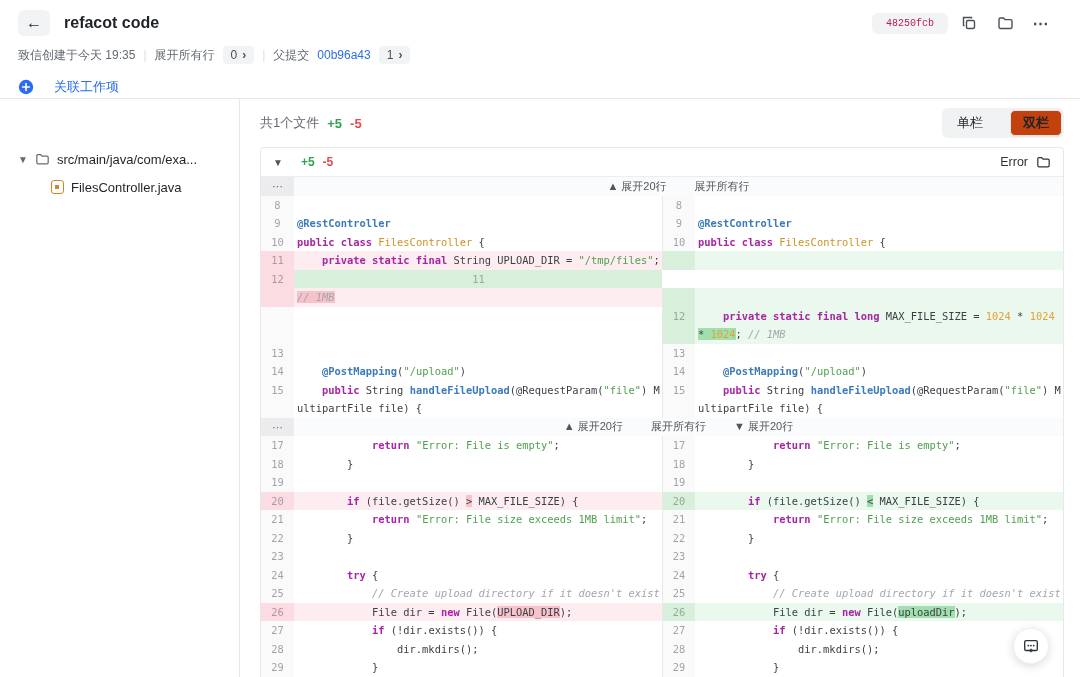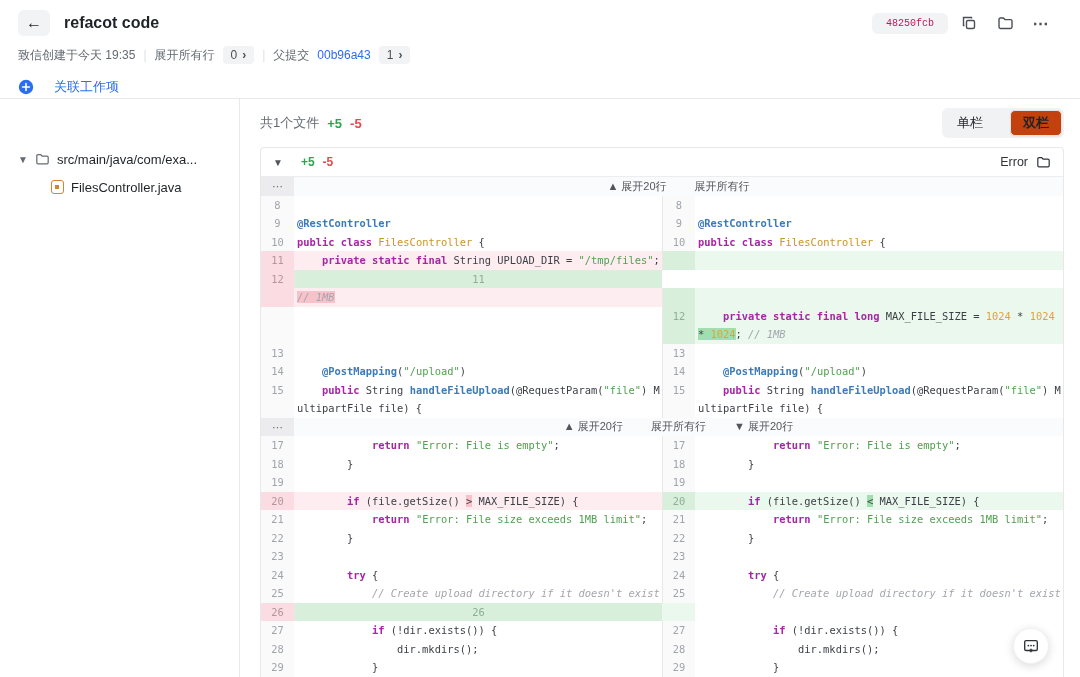--- a/index.html
+++ b/index.html
@@ -331,20 +331,21 @@
             <div class="c"><span>        </span><span class="k">try</span><span> {</span></div>
           </div>
           <div class="row">
             <div class="g">25</div>
             <div class="c"><span>            </span><span class="cm">// Create upload directory if it doesn't exist</span></div>
             <div class="g rg">25</div>
             <div class="c"><span>            </span><span class="cm">// Create upload directory if it doesn't exist</span></div>
           </div>
           <div class="row">
             <div class="g d">26</div>
+            <div class="c d"><span>            File dir = </span><span class="k">new</span><span> File(</span><span class="hld">UPLOAD_DIR</span><span>);</span></div>
             <div class="g rg a">26</div>
             <div class="c a"><span>            File dir = </span><span class="k">new</span><span> File(</span><span class="hlg">uploadDir</span><span>);</span></div>
           </div>
           <div class="row">
             <div class="g">27</div>
             <div class="c"><span>            </span><span class="k">if</span><span> (!dir.exists()) {</span></div>
             <div class="g rg">27</div>
             <div class="c"><span>            </span><span class="k">if</span><span> (!dir.exists()) {</span></div>
           </div>
           <div class="row">

